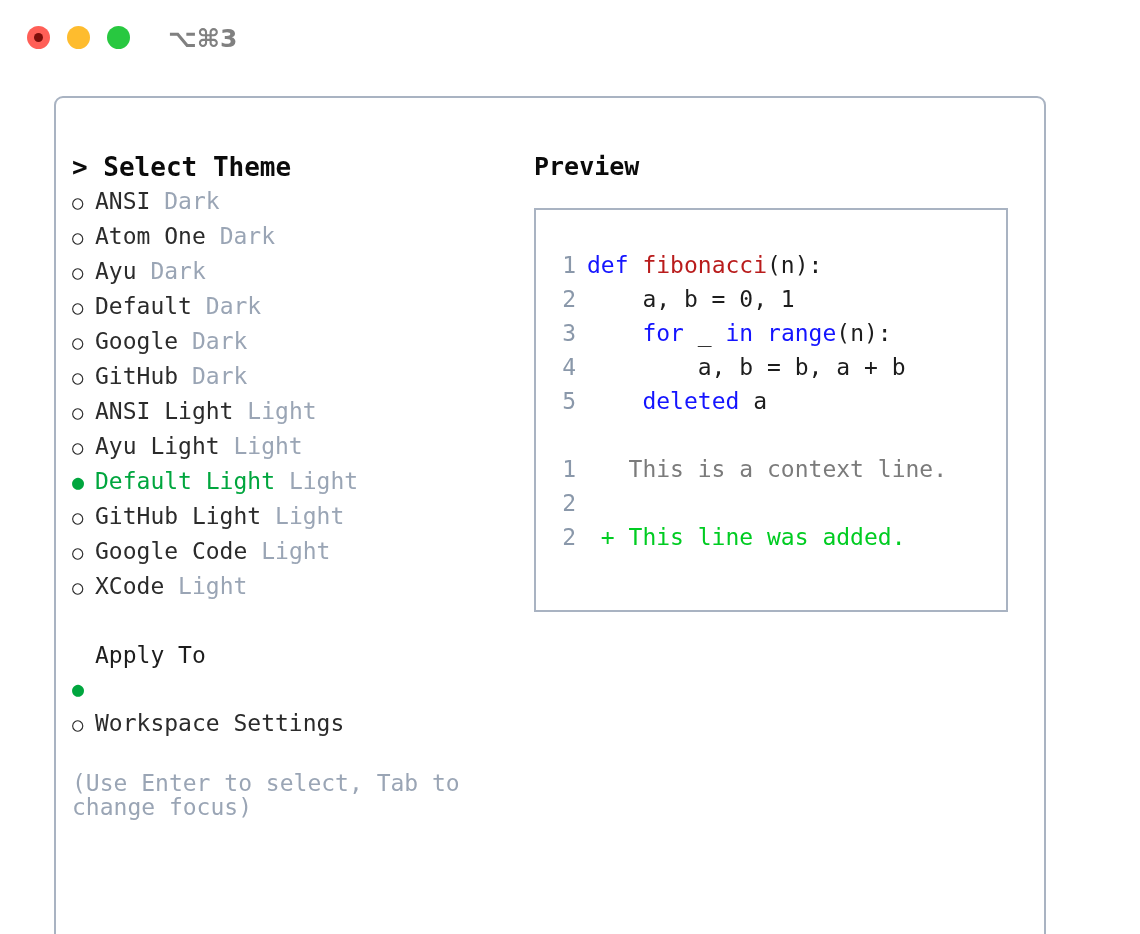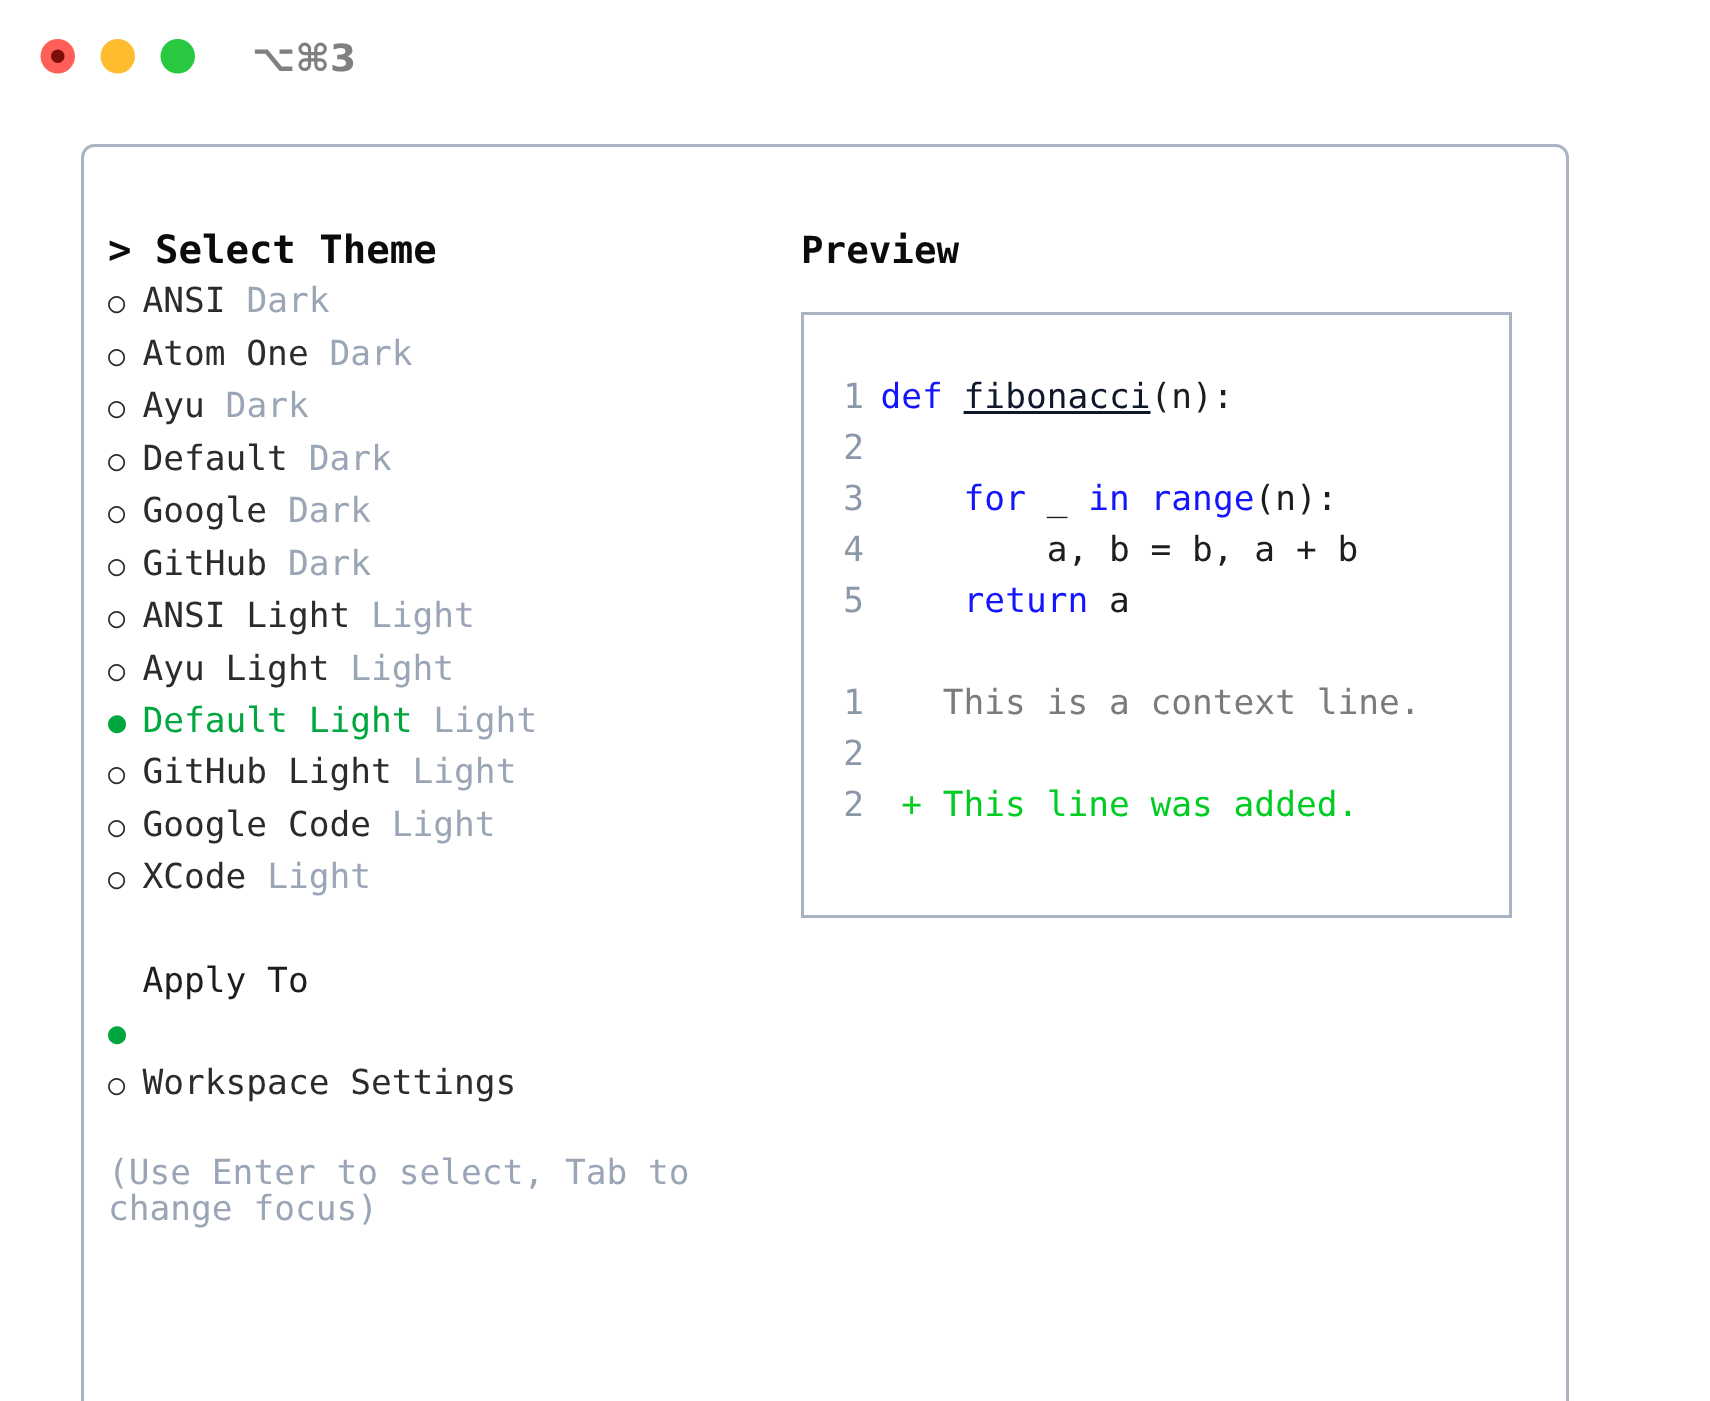--- a/index.html
+++ b/index.html
@@ -169,21 +169,21 @@
   }
   .cl { display: flex; white-space: pre; }
   .ln {
     width: 28px;
     text-align: right;
     color: #8a98aa;
     flex: none;
     margin-right: 11px;
   }
   .kw   { color: #1414ff; }
-  .fn   { color: #0f172a; text-decoration: underline; }
+  .fn   { color: #b91c1c; }
   .pl   { color: #1d1d1d; }
   .ctx  { color: #7b7b7b; }
   .del  { color: #cc1111; }
   .add  { color: #00cc22; }
   .gap  { height: 34px; }
 </style>
 </head>
 <body>
 
 <div id="window">
@@ -222,24 +222,24 @@
           <div class="opt-row"><span class="marker">○</span><span class="opt-name">Workspace Settings</span></div>
         </div>
       <div id="hint">(Use Enter to select, Tab to change focus)</div>
     </div>
 
     <div id="right-col">
       <div id="preview-header">Preview</div>
       <div id="preview-box">
         <div id="code">
             <div class="cl"><span class="ln">1</span><span><span class="kw">def </span><span class="fn">fibonacci</span><span class="pl">(n):</span></span></div>
-            <div class="cl"><span class="ln">2</span></div>
+            <div class="cl"><span class="ln">2</span><span><span class="pl">    a, b = 0, 1</span></span></div>
             <div class="cl"><span class="ln">3</span><span><span class="pl">    </span><span class="kw">for</span><span class="pl"> _ </span><span class="kw">in</span><span class="pl"> </span><span class="kw">range</span><span class="pl">(n):</span></span></div>
             <div class="cl"><span class="ln">4</span><span><span class="pl">        a, b = b, a + b</span></span></div>
-            <div class="cl"><span class="ln">5</span><span><span class="pl">    </span><span class="kw">return</span><span class="pl"> a</span></span></div>
+            <div class="cl"><span class="ln">5</span><span><span class="pl">    </span><span class="kw">deleted</span><span class="pl"> a</span></span></div>
             <div class="gap"></div>
             <div class="cl"><span class="ln">1</span><span><span class="ctx">   This is a context line.</span></span></div>
             <div class="cl"><span class="ln">2</span></div>
             <div class="cl"><span class="ln">2</span><span><span class="add"> + This line was added.</span></span></div>
           </div>
       </div>
     </div>
 
   </div>
 </div>

